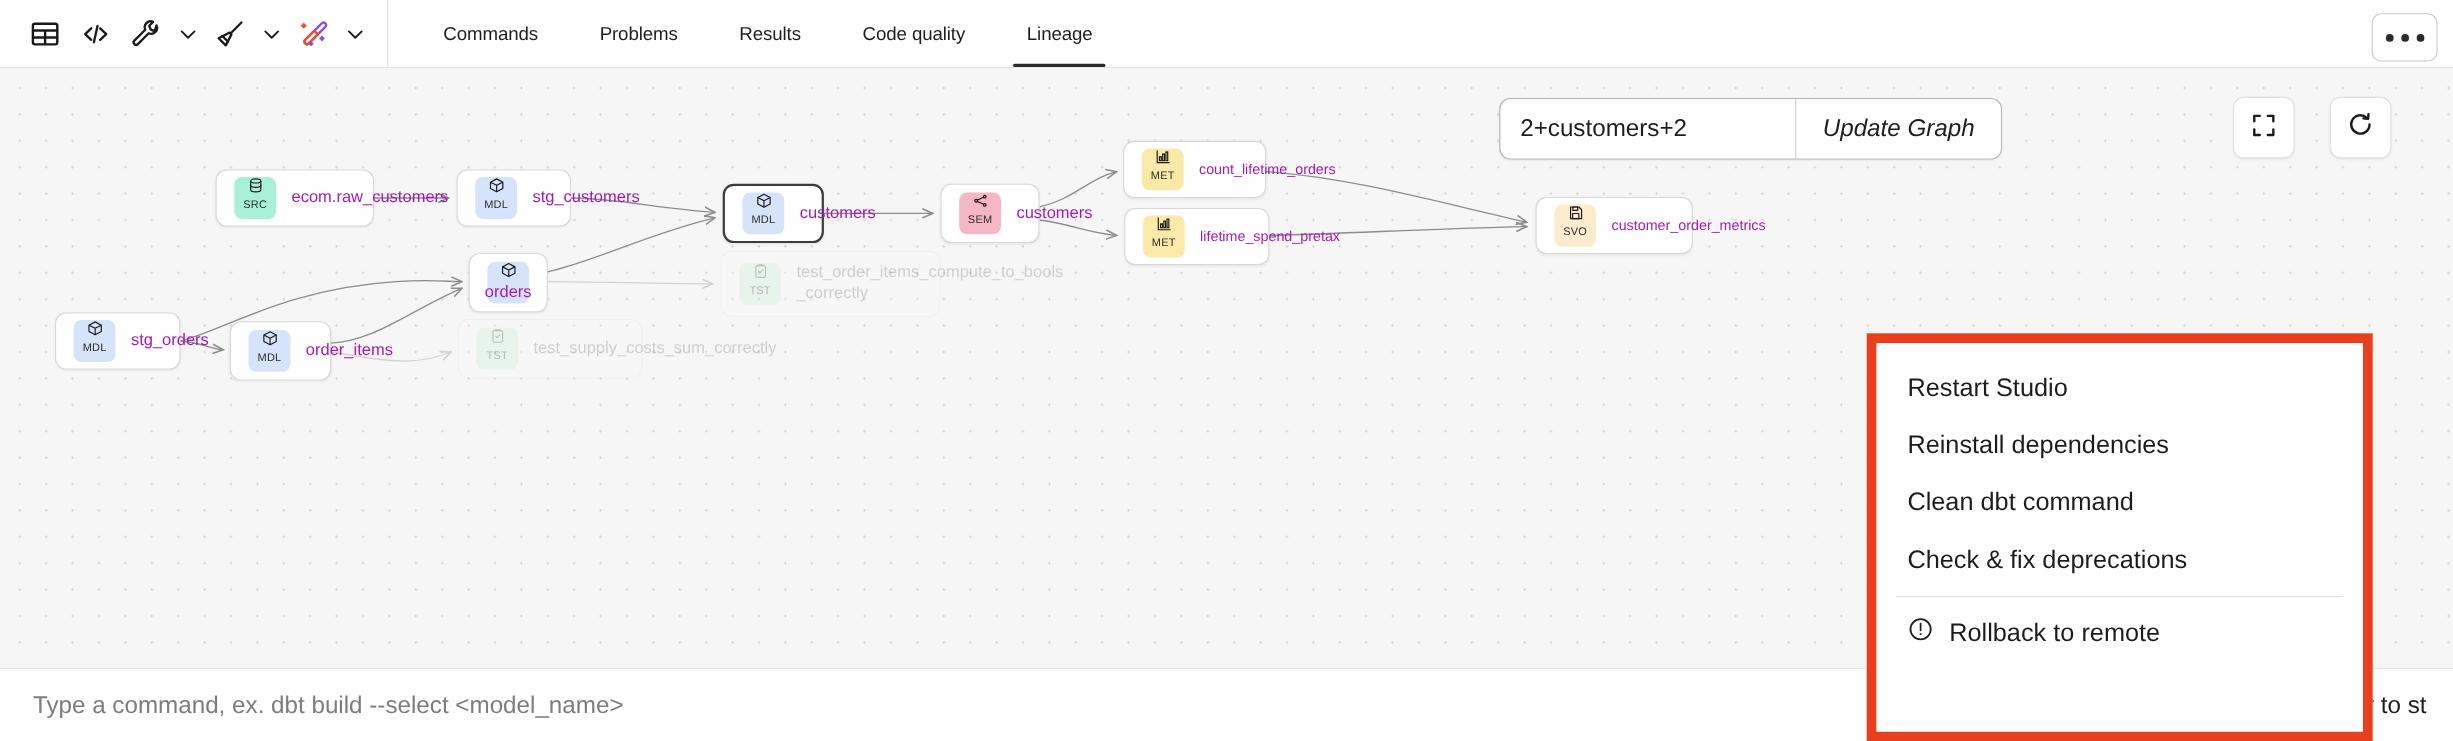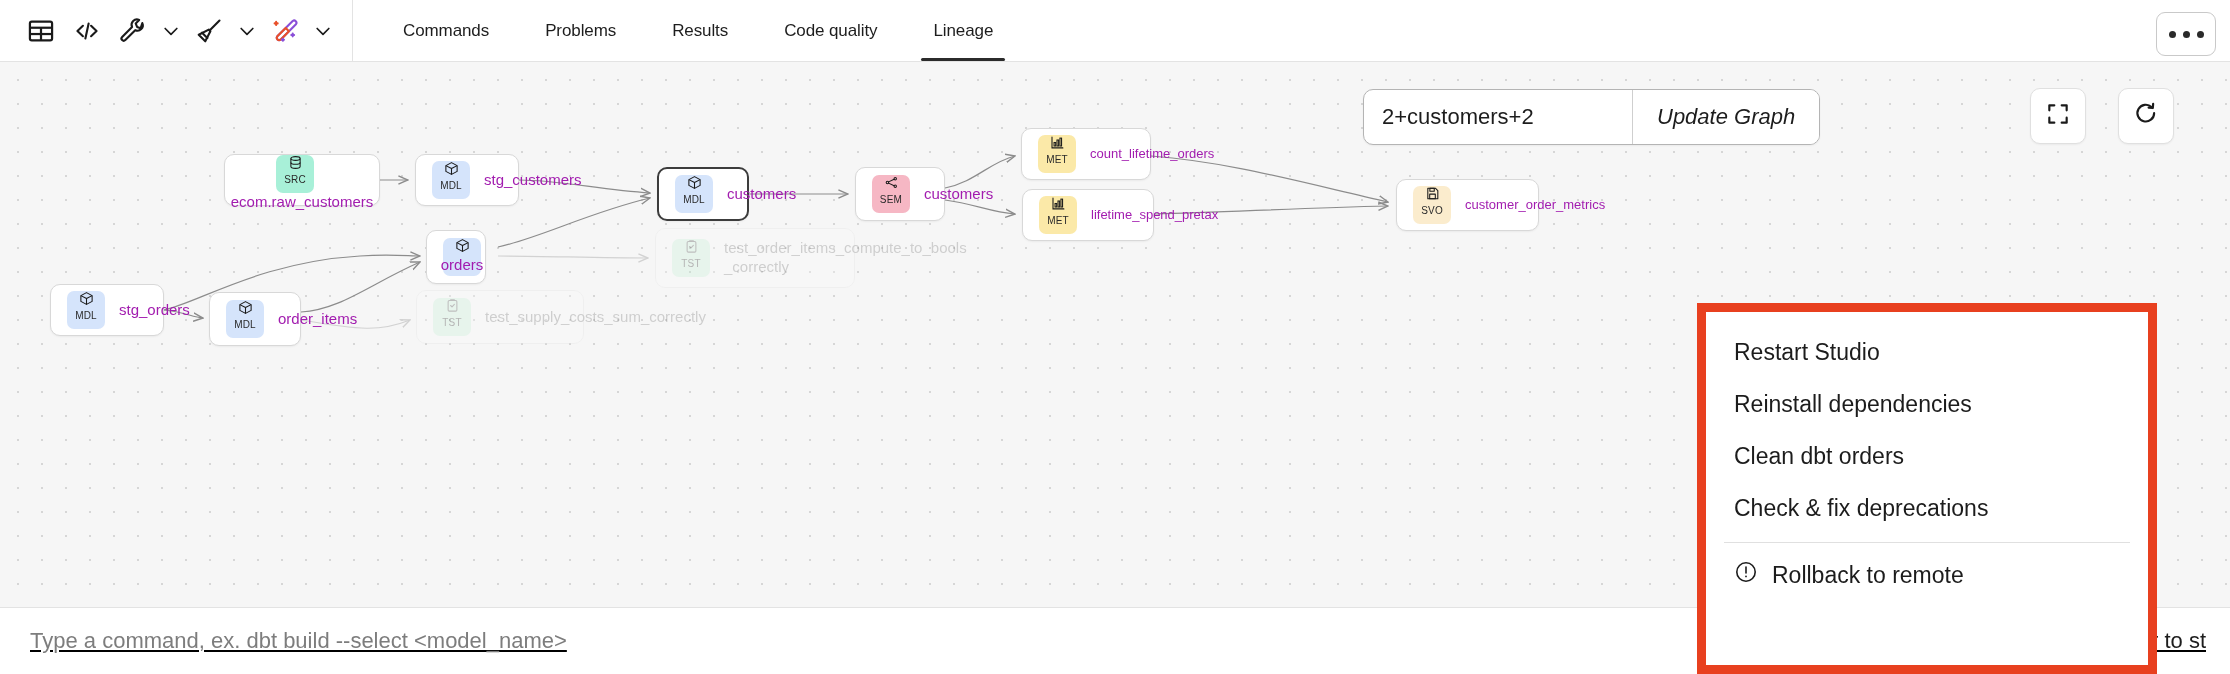--- a/index.html
+++ b/index.html
@@ -121,21 +121,21 @@
     background:#fff; border: 1px solid #e0e0e0; border-radius: 10px;
     display:flex; align-items:center; justify-content:center; cursor:pointer;
     box-shadow: 0 1px 2px rgba(0,0,0,0.05);
     z-index: 5;
   }
 
   
   .bottombar {
     position: absolute; top: 607px; left: 0; width: 2230px; height: 67px;
     background: #fff; border-top: 1px solid #e3e3e3;
-    display: flex; align-items: center; text-decoration: underline;
+    display: flex; align-items: center;
   }
   .cmd-input {
     flex: 1; border: none; outline: none; background: transparent;
     font-size: 22px; color: #1d1d1d; padding-left: 30px;
     font-family: "Liberation Sans", sans-serif;
   }
   .cmd-input::placeholder { color: #7d7d7d; }
   .defer {
     display:flex; align-items:center; gap: 16px; padding-right: 24px;
   }
@@ -290,21 +290,21 @@
           <svg width="15" height="15" viewBox="0 0 24 24" fill="none" stroke="#1a1a1a" stroke-width="1.7" stroke-linejoin="round">
               <path d="M12 2.6 21 7.4v9.2L12 21.4 3 16.6V7.4z"></path>
               <path d="M3 7.4 12 12l9-4.6M12 12v9.4"></path>
             </svg>
         </span>
         <span class="btxt">MDL</span>
       </div>
       <span class="node-label">stg_orders</span>
     </div>
 
-    <div class="node" style="left:224px;top:92px;width:156px;height:52px;flex-direction:column;">
+    <div class="node" style="left:196px;top:92px;width:144px;height:52px;">
       <div class="badge src">
         <span class="bico">
           <svg width="15" height="15" viewBox="0 0 24 24" fill="none" stroke="#1a1a1a" stroke-width="1.7">
               <ellipse cx="12" cy="5.6" rx="7.4" ry="3"></ellipse>
               <path d="M4.6 5.6v12.8c0 1.66 3.31 3 7.4 3s7.4-1.34 7.4-3V5.6"></path>
               <path d="M4.6 11.9c0 1.66 3.31 3 7.4 3s7.4-1.34 7.4-3"></path>
             </svg>
         </span>
         <span class="btxt">SRC</span>
       </div>
@@ -344,21 +344,21 @@
               <rect x="5" y="4" width="14" height="17" rx="2"></rect>
               <path d="M9 4V2.8h6V4"></path>
               <polyline points="9,12 11.2,14.2 15,10.2"></polyline>
             </svg>
         </span>
         <span class="btxt">TST</span>
       </div>
       <span class="node-label">test_supply_costs_sum_correctly</span>
     </div>
 
-    <div class="node" style="left:426px;top:168px;width:60px;height:54px;">
+    <div class="node" style="left:426px;top:168px;width:72px;height:54px;">
       <div class="badge mdl">
         <span class="bico">
           <svg width="15" height="15" viewBox="0 0 24 24" fill="none" stroke="#1a1a1a" stroke-width="1.7" stroke-linejoin="round">
               <path d="M12 2.6 21 7.4v9.2L12 21.4 3 16.6V7.4z"></path>
               <path d="M3 7.4 12 12l9-4.6M12 12v9.4"></path>
             </svg>
         </span>
         <span class="node-label">orders</span>
       </div>
     </div>
@@ -496,21 +496,21 @@
 
   <div class="menu-highlight">
     <div class="menu">
       <div class="menu-item">
         <span>Restart Studio</span>
       </div>
       <div class="menu-item">
         <span>Reinstall dependencies</span>
       </div>
       <div class="menu-item">
-        <span>Clean dbt orders</span>
+        <span>Clean dbt command</span>
       </div>
       <div class="menu-item">
         <span>Check &amp; fix deprecations</span>
       </div>
       <div class="menu-sep"></div>
       <div class="menu-item">
         <span>
           <svg width="24" height="24" viewBox="0 0 24 24" fill="none" stroke="#1c1c1c" stroke-width="1.6" stroke-linecap="round">
             <circle cx="12" cy="12" r="9.2"></circle>
               <line x1="12" y1="7" x2="12" y2="13"></line>

